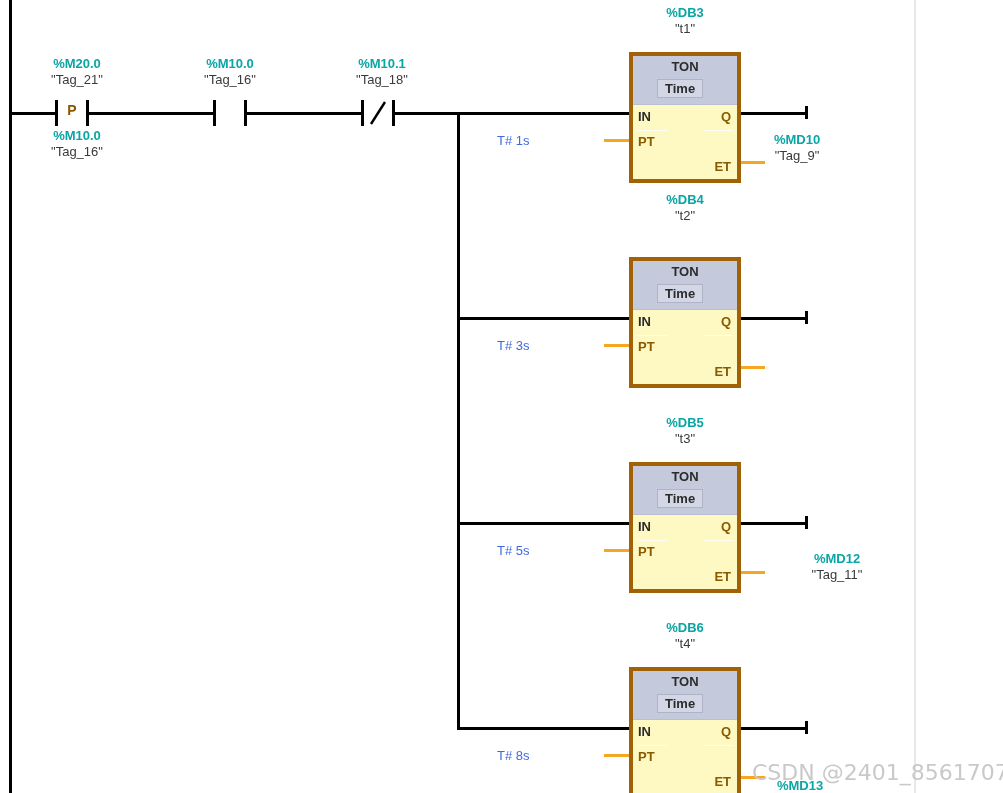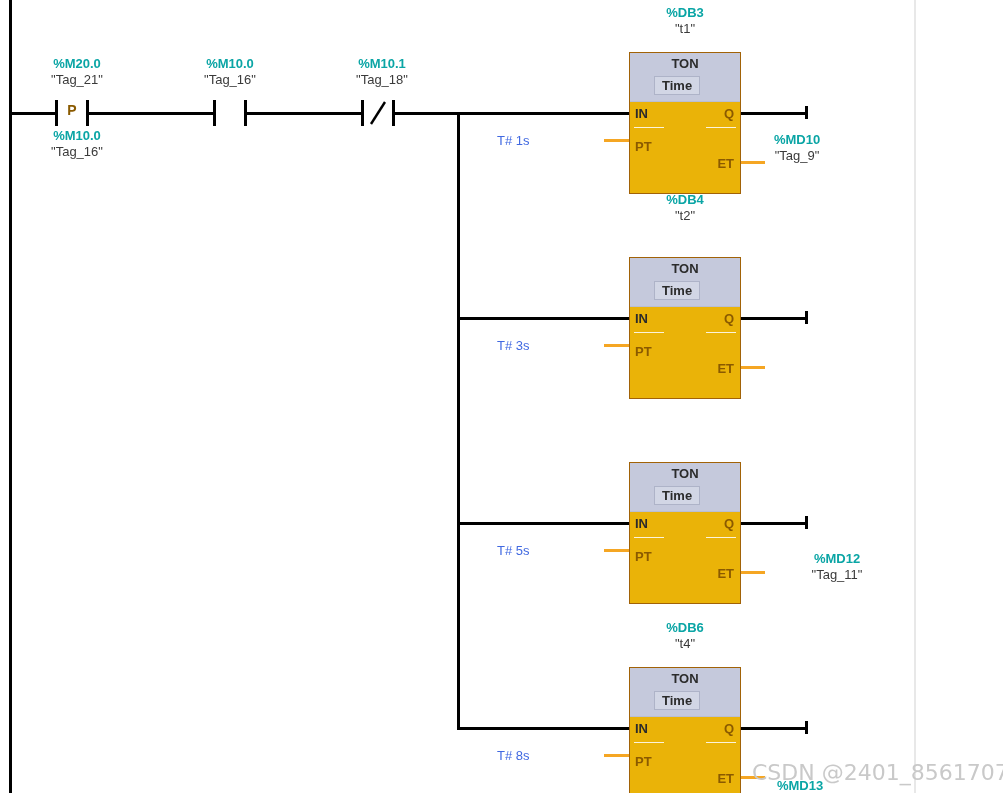--- a/index.html
+++ b/index.html
@@ -107,22 +107,22 @@
   .lbl .tag {
     display: block;
     font-size: 13px;
     color: #3a3a3a;
   }
 
   
   .fb {
     position: absolute;
     width: 112px;
-    background: #eab308;
-    border: 1px solid #a16207;
+    background: #fef9c3;
+    border: 4px solid #a16207;
     box-sizing: border-box;
   }
   .fb .fb-head {
     height: 48px;
     background: #c5c9dc;
     border-bottom: 1px solid #b9bed2;
     position: relative;
   }
   .fb .fb-title {
     position: absolute;
@@ -140,30 +140,30 @@
     left: 24px;
     padding: 1px 7px;
     border: 1px solid #aeb3c8;
     background: #d2d6e5;
     font-size: 13px;
     font-weight: bold;
     color: #2b2b2b;
   }
   .fb .fb-body {
     position: relative;
-    height: 91px;
+    height: 74px;
   }
   .fb .pin {
     position: absolute;
     font-size: 13px;
     font-weight: bold;
     color: #2b2b2b;
   }
   .fb .pin.in  { left: 5px;  top: 4px; }
-  .fb .pin.pt  { left: 5px;  top: 37px; color: #8a5a00; }
+  .fb .pin.pt  { left: 5px;  top: 29px; color: #8a5a00; }
   .fb .pin.q   { right: 6px; top: 4px;  color: #8a5a00; }
   .fb .pin.et  { right: 6px; top: 54px; color: #8a5a00; }
   .fb .pin-sep {
     position: absolute;
     height: 1px;
     background: #ffffff;
     opacity: .85;
   }
 
   
@@ -282,20 +282,24 @@
       <div class="pin-sep" style="left:4px; top:25px; width:30px;"></div>
       <div class="pin-sep" style="right:4px; top:25px; width:30px;"></div>
     </div>
   </div>
   <div class="pt-val" style="left:497px; top:338px; width:100px;">T# 3s</div>
   <div class="wire-orange" style="left:604px; top:344px; width:25px;"></div>
   <div class="wire-h" style="left:741px; top:317px; width:66px;"></div>
   <div class="term-tick" style="left:805px; top:311px;"></div>
   <div class="wire-orange" style="left:741px; top:366px; width:24px;"></div>
 
+  <div class="lbl" style="left:629px; top:415px; width:112px;">
+    <span class="addr">%DB5</span>
+    <span class="tag">"t3"</span>
+  </div>
   <div class="fb" style="left:629px; top:462px;">
     <div class="fb-head">
       <div class="fb-title">TON</div>
       <div class="fb-type">Time</div>
     </div>
     <div class="fb-body">
       <div class="pin in">IN</div>
       <div class="pin pt">PT</div>
       <div class="pin q">Q</div>
       <div class="pin et">ET</div>

